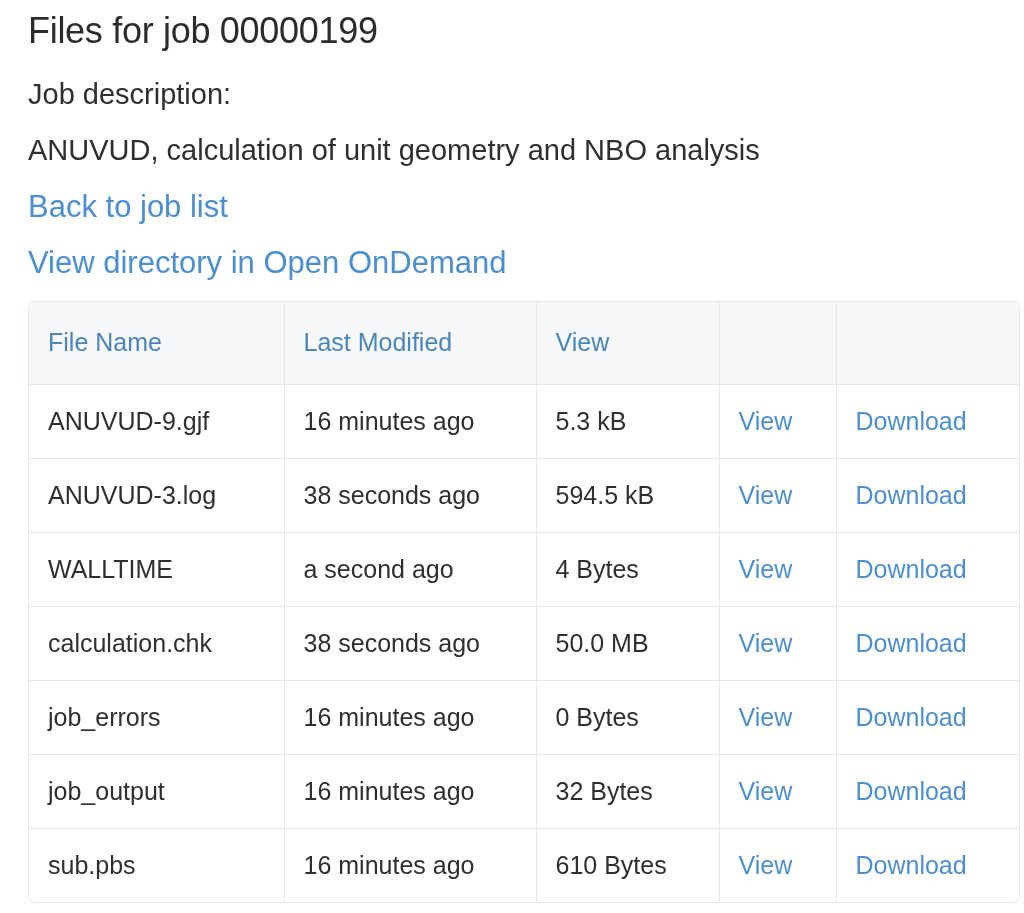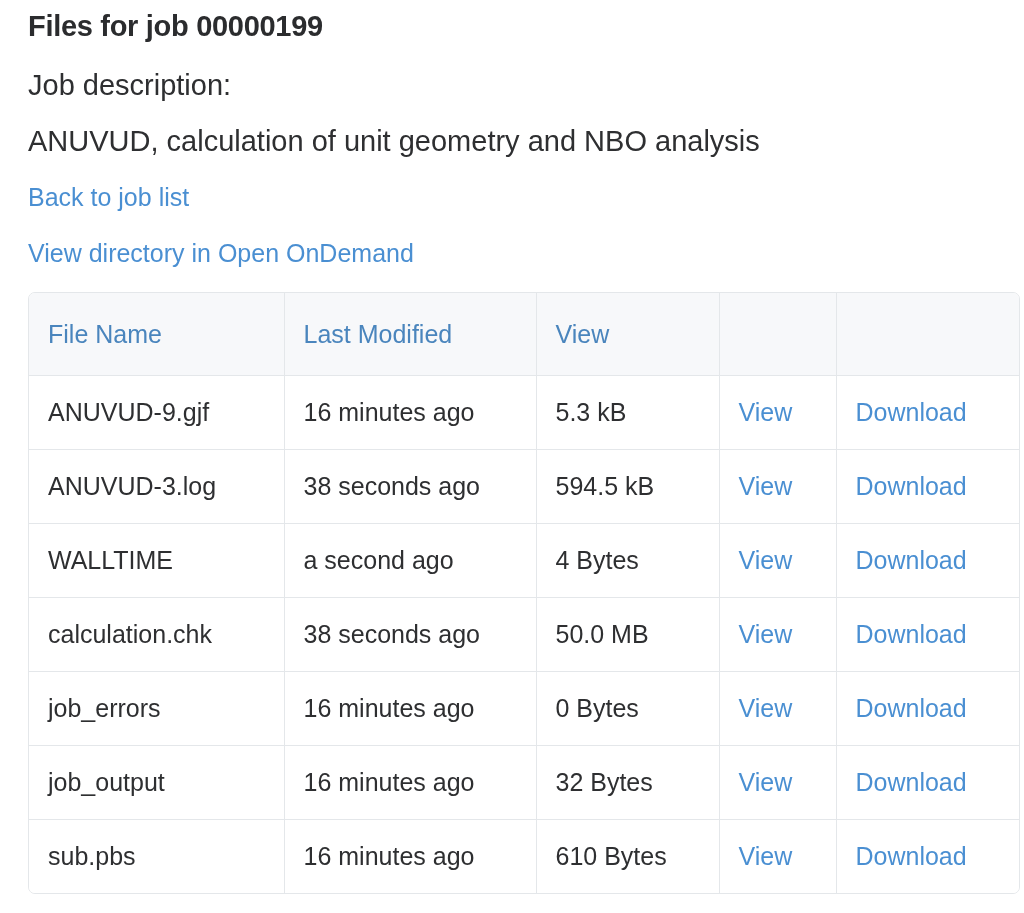--- a/index.html
+++ b/index.html
@@ -15,34 +15,34 @@
     width: 1024px;
     height: 913px;
     background: #ffffff;
     overflow: hidden;
     font-family: "Liberation Sans", "DejaVu Sans", sans-serif;
     color: var(--text);
   }
   .content { padding: 8px 0 0 28px; }
 
   h1.page-title {
-    font-size: 29px;
+    font-size: 36px;
     line-height: 1.25;
-    font-weight: 700;
+    font-weight: 400;
     margin: 0 0 24px 0;
     color: #2b2c2e;
     letter-spacing: -0.3px;
   }
   .para {
     font-size: 29px;
     line-height: 35px;
     margin: 0 0 21px 0;
   }
   .link-row {
-    font-size: 25px;
+    font-size: 31px;
     line-height: 35px;
     margin: 0 0 21px 0;
   }
   a.text-link {
     color: var(--link);
     text-decoration: none;
     cursor: pointer;
   }
 
   .table-wrap {

